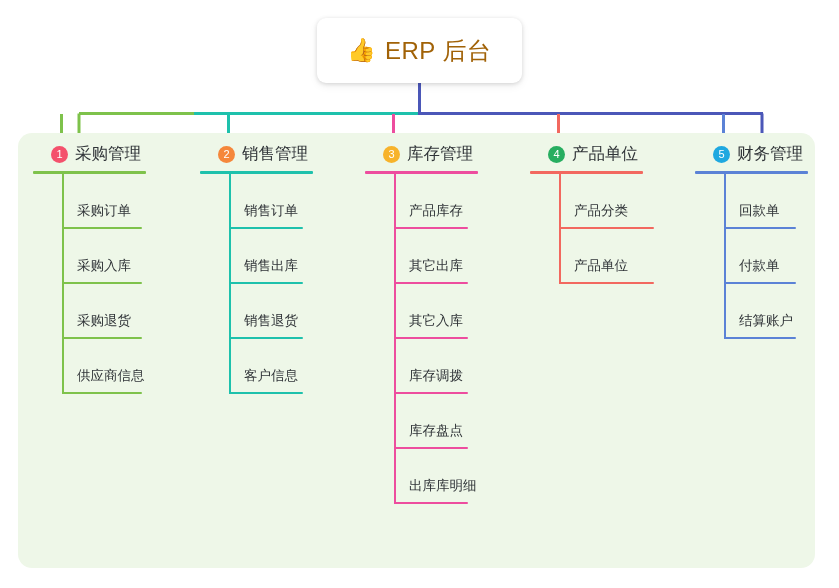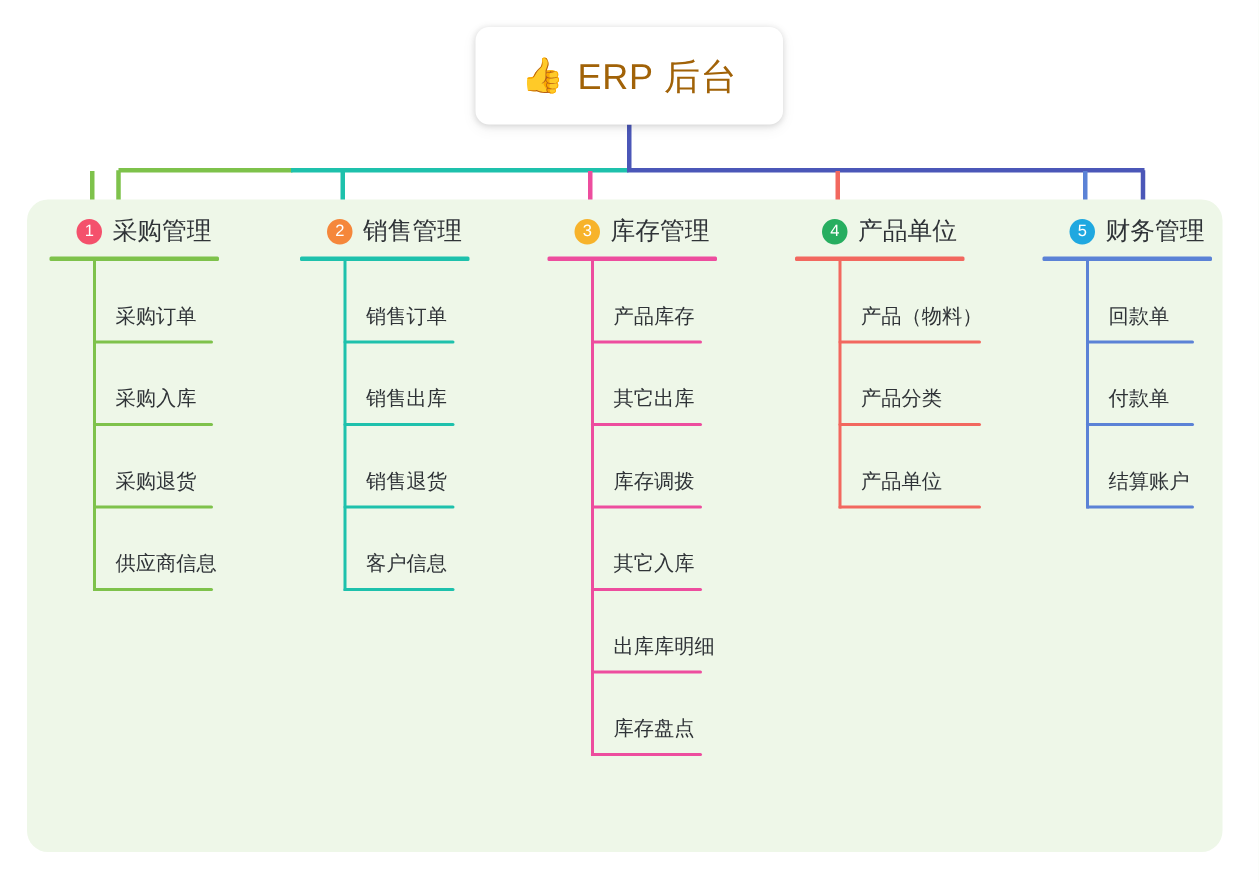--- a/index.html
+++ b/index.html
@@ -235,50 +235,46 @@
           <div class="spine" style="background: rgb(237, 77, 158);"></div>
           <div class="leaf">
             <span class="leaf-label">产品库存</span>
             <div class="leaf-underline" style="background: rgb(237, 77, 158); width: 74px;"></div>
           </div>
           <div class="leaf">
             <span class="leaf-label">其它出库</span>
             <div class="leaf-underline" style="background: rgb(237, 77, 158); width: 74px;"></div>
           </div>
           <div class="leaf">
+            <span class="leaf-label">其它入库</span>
+            <div class="leaf-underline" style="background: rgb(237, 77, 158); width: 74px;"></div>
+          </div>
+          <div class="leaf">
             <span class="leaf-label">库存调拨</span>
             <div class="leaf-underline" style="background: rgb(237, 77, 158); width: 74px;"></div>
           </div>
           <div class="leaf">
-            <span class="leaf-label">其它入库</span>
+            <span class="leaf-label">库存盘点</span>
             <div class="leaf-underline" style="background: rgb(237, 77, 158); width: 74px;"></div>
           </div>
           <div class="leaf">
             <span class="leaf-label">出库库明细</span>
-            <div class="leaf-underline" style="background: rgb(237, 77, 158); width: 74px;"></div>
-          </div>
-          <div class="leaf">
-            <span class="leaf-label">库存盘点</span>
             <div class="leaf-underline" style="background: rgb(237, 77, 158); width: 74px;"></div>
           </div>
         </div>
       </div>
       <div class="column" style="left: 530px;">
         <div class="col-header">
           <span class="badge" style="background: rgb(39, 174, 96);">4</span>
           <span class="col-title">产品单位</span>
         </div>
         <div class="col-underline" style="background: rgb(242, 104, 95); width: 113px; margin-left: 0px;"></div>
         <div class="branch">
           <div class="spine" style="background: rgb(242, 104, 95);"></div>
           <div class="leaf">
-            <span class="leaf-label">产品（物料）</span>
-            <div class="leaf-underline" style="background: rgb(242, 104, 95); width: 95px;"></div>
-          </div>
-          <div class="leaf">
             <span class="leaf-label">产品分类</span>
             <div class="leaf-underline" style="background: rgb(242, 104, 95); width: 95px;"></div>
           </div>
           <div class="leaf">
             <span class="leaf-label">产品单位</span>
             <div class="leaf-underline" style="background: rgb(242, 104, 95); width: 95px;"></div>
           </div>
         </div>
       </div>
       <div class="column" style="left: 695px;">

